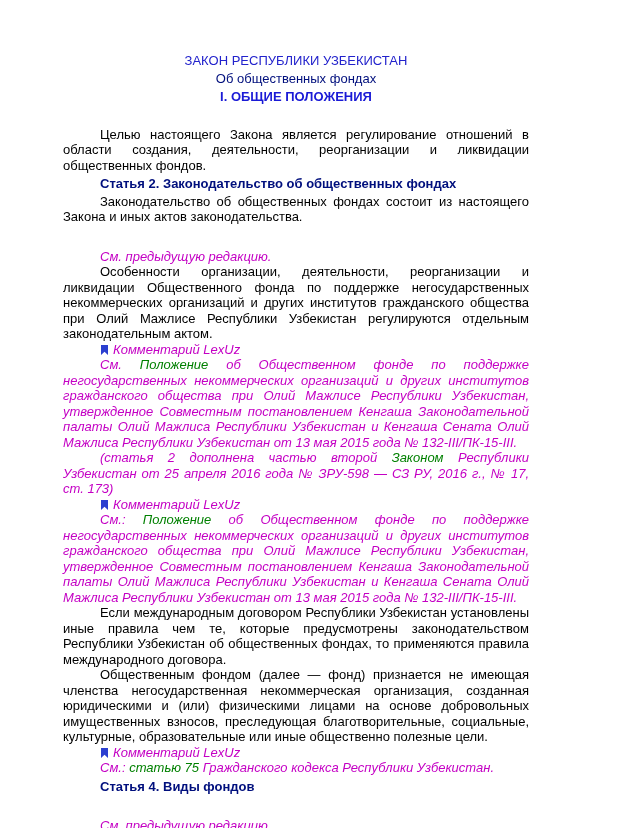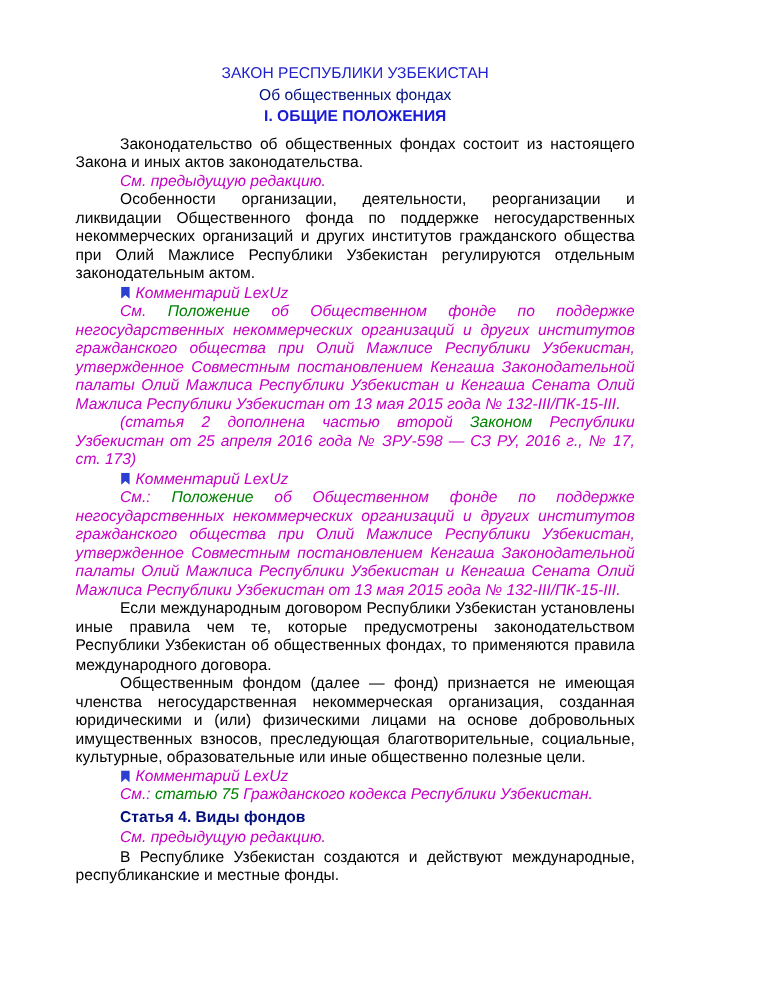--- a/index.html
+++ b/index.html
@@ -21,38 +21,40 @@
   }
   .page{
     padding:53px 63px 20px 63px;
     box-sizing:border-box;
     width:592px;
   }
   p{margin:0;}
   .center{text-align:center;}
   .law-title{color:var(--title-blue);margin-bottom:2px;}
   .subject{color:var(--heading-navy);font-weight:normal;margin-bottom:3px;}
-  .section{color:var(--section-blue);font-weight:bold;margin:2px 0 7px 0;}
+  .section{color:var(--section-blue);font-weight:bold;margin:2px 0 22px 0;}
   .article{color:var(--heading-navy);font-weight:bold;text-indent:37px;margin:3px 0 2px 0;}
   .body-p{text-align:justify;text-indent:37px;color:var(--body-black);}
-  .link-p{color:var(--link-magenta);font-style:italic;text-indent:37px;cursor:pointer;}
+  .link-p{color:var(--link-magenta);font-style:italic;text-indent:37px;cursor:pointer;margin-top:24px;}
   .comment-label{color:var(--link-magenta);font-style:italic;text-indent:37px;}
   .comment{color:var(--link-magenta);font-style:italic;text-align:justify;text-indent:37px;}
   .green{color:var(--link-green);cursor:pointer;}
   .lexuz-icon{display:inline-block;width:9px;height:10px;margin-right:4px;vertical-align:-1px;}
   .lexuz-icon svg{display:block;}
 </style>
 </head>
 <body>
 
 <div class="page">
   <p class="center law-title">ЗАКОН РЕСПУБЛИКИ УЗБЕКИСТАН</p>
   <p class="center subject">Об общественных фондах</p>
   <p class="center section">I. ОБЩИЕ ПОЛОЖЕНИЯ</p>
   <div>
+      <p class="body-p">Целью настоящего Закона является регулирование отношений в области создания, деятельности, реорганизации и ликвидации общественных фондов.</p>
+      <p class="article">Статья 2. Законодательство об общественных фондах</p>
       <p class="body-p">Законодательство об общественных фондах состоит из настоящего Закона и иных актов законодательства.</p>
       <p class="link-p">См. предыдущую редакцию.</p>
       <p class="body-p">Особенности организации, деятельности, реорганизации и ликвидации Общественного фонда по поддержке негосударственных некоммерческих организаций и других институтов гражданского общества при Олий Мажлисе Республики Узбекистан регулируются отдельным законодательным актом.</p>
       <p class="comment-label"><span class="lexuz-icon"><svg width="9" height="10" viewBox="0 0 9 10" xmlns="http://www.w3.org/2000/svg">
             <path d="M1 0 H8 V10 L4.5 6.8 L1 10 Z" fill="#2b3fd0"></path>
           </svg></span><span>Комментарий LexUz</span></p>
       <p class="comment"><span>См. </span><span class="green">Положение</span><span> об Общественном фонде по поддержке негосударственных некоммерческих организаций и других институтов гражданского общества при Олий Мажлисе Республики Узбекистан, утвержденное Совместным постановлением Кенгаша Законодательной палаты Олий Мажлиса Республики Узбекистан и Кенгаша Сената Олий Мажлиса Республики Узбекистан от 13 мая 2015 года № 132-III/ПК-15-III.</span></p>
       <p class="comment"><span>(статья 2 дополнена частью второй </span><span class="green">Законом</span><span> Республики Узбекистан от 25 апреля 2016 года № ЗРУ-598 — СЗ РУ, 2016 г., № 17, ст. 173)</span></p>
       <p class="comment-label"><span class="lexuz-icon"><svg width="9" height="10" viewBox="0 0 9 10" xmlns="http://www.w3.org/2000/svg">
             <path d="M1 0 H8 V10 L4.5 6.8 L1 10 Z" fill="#2b3fd0"></path>

